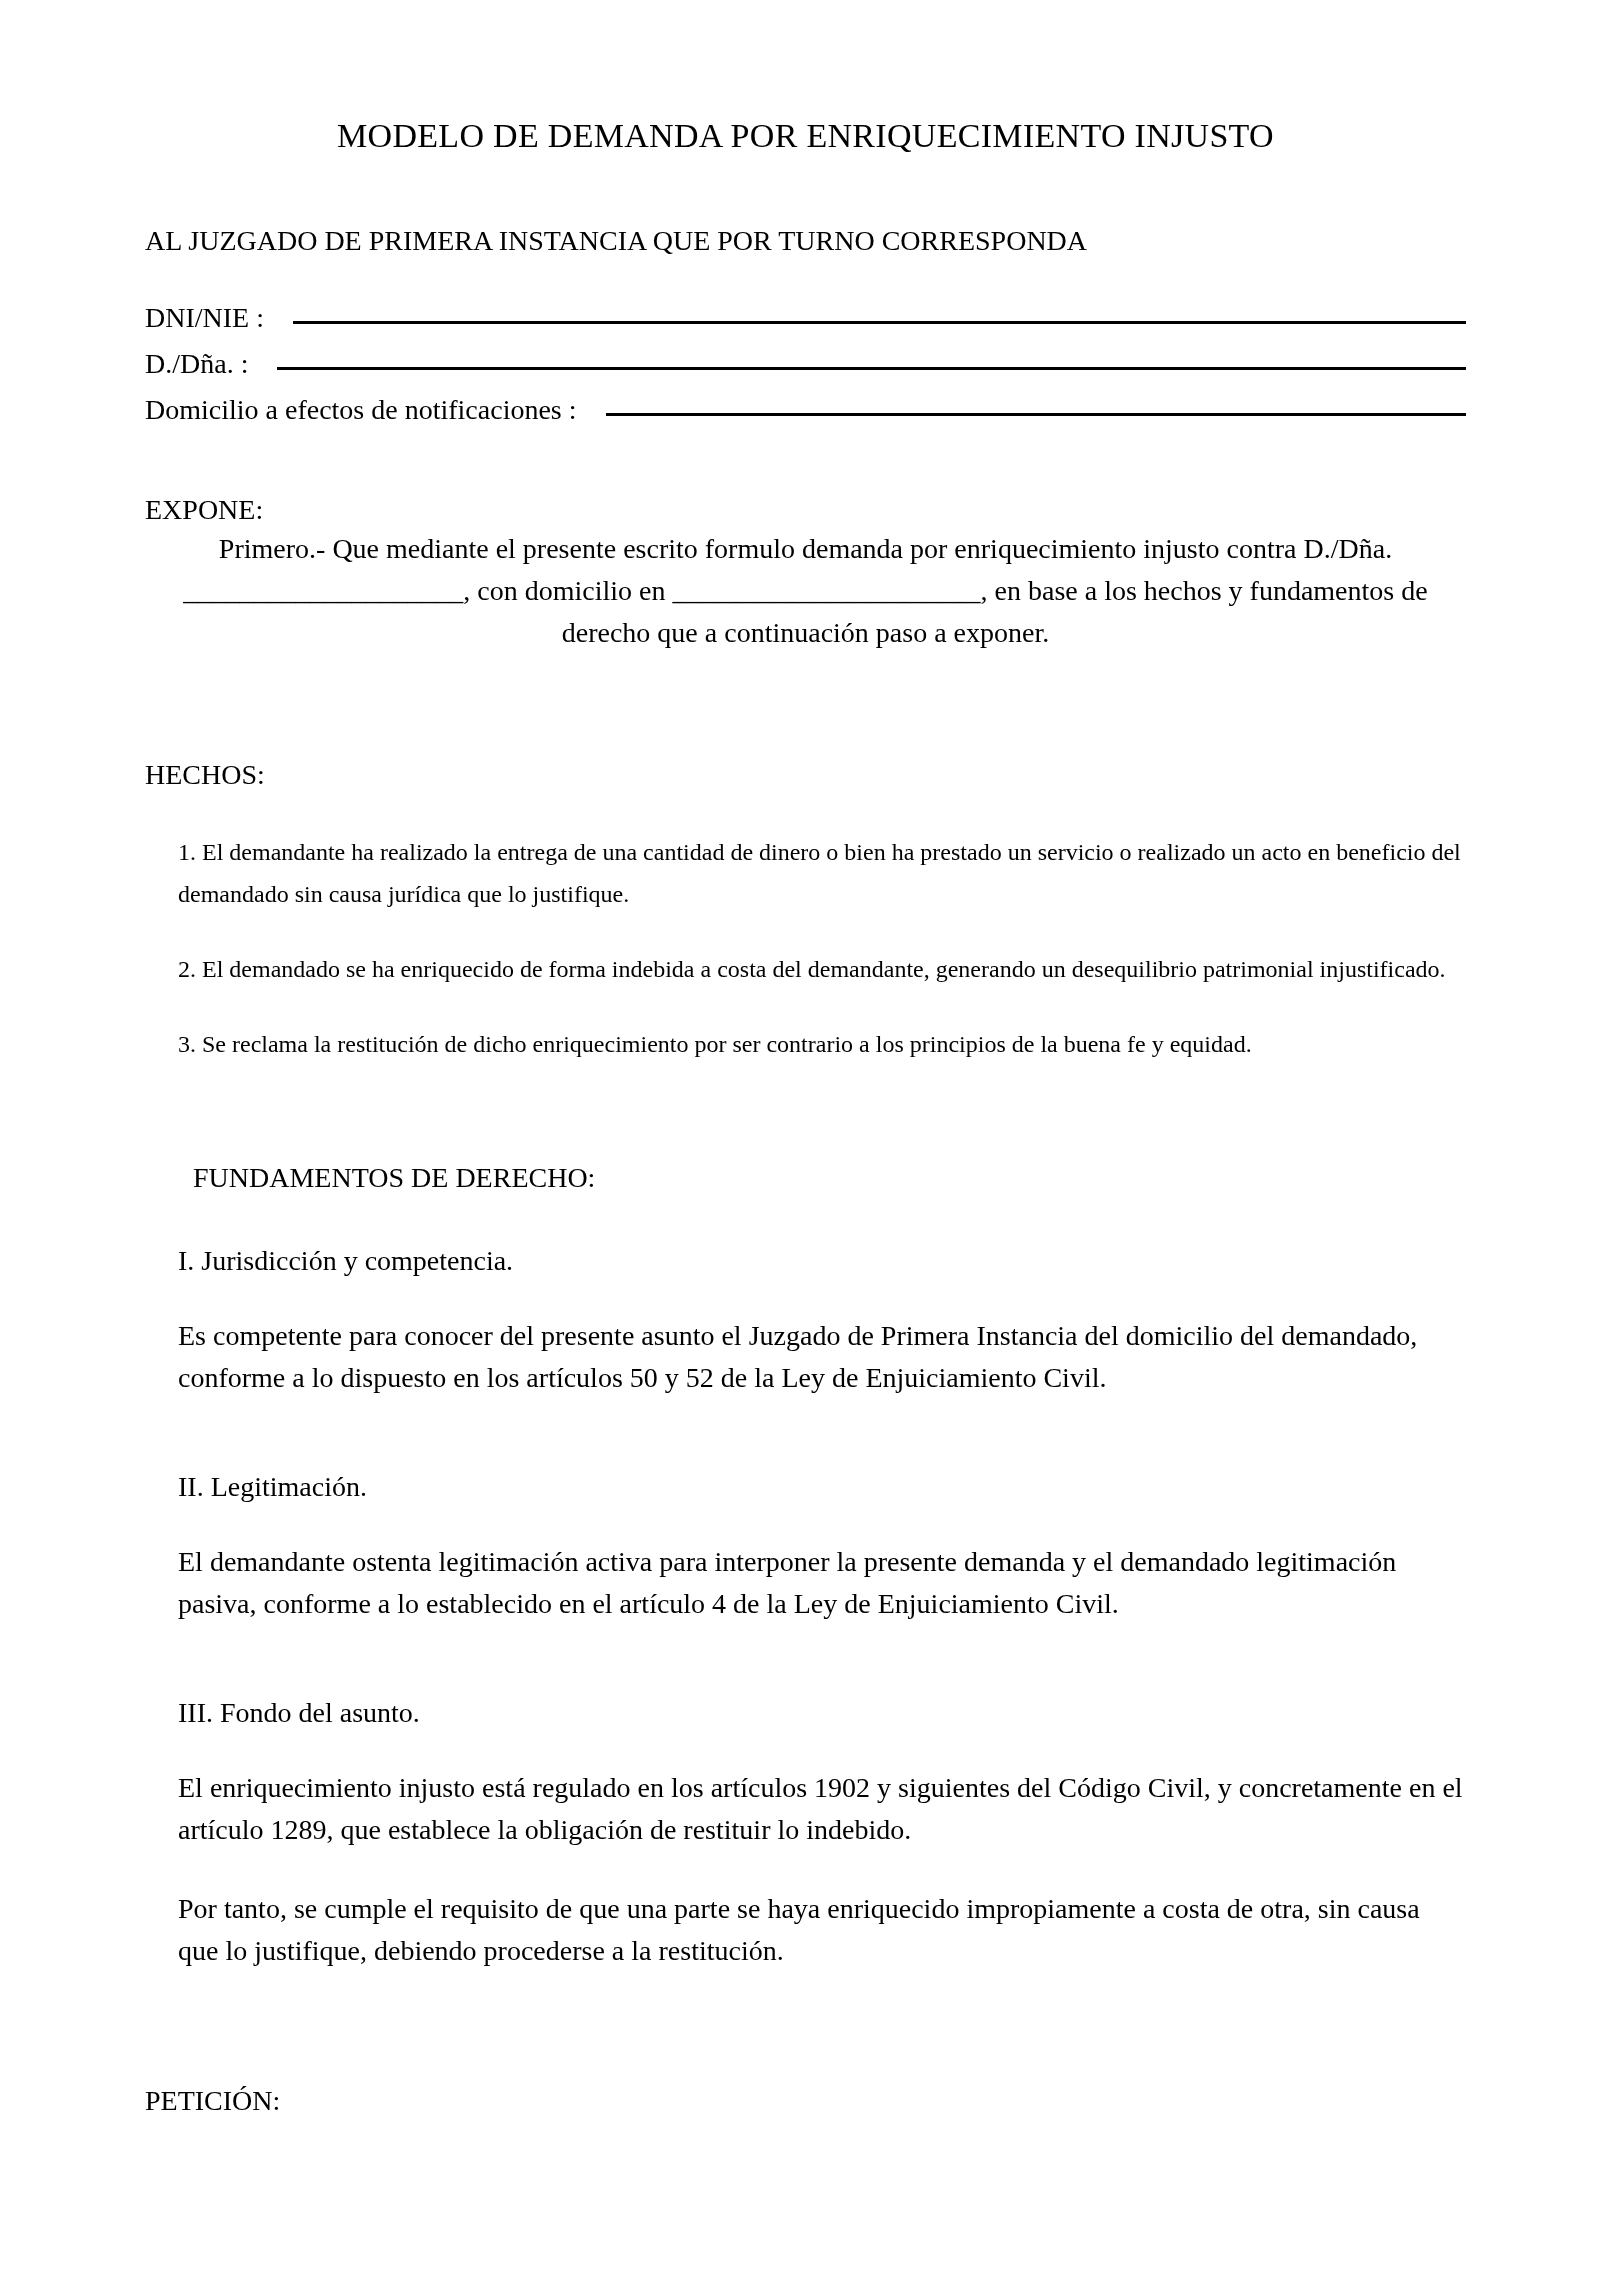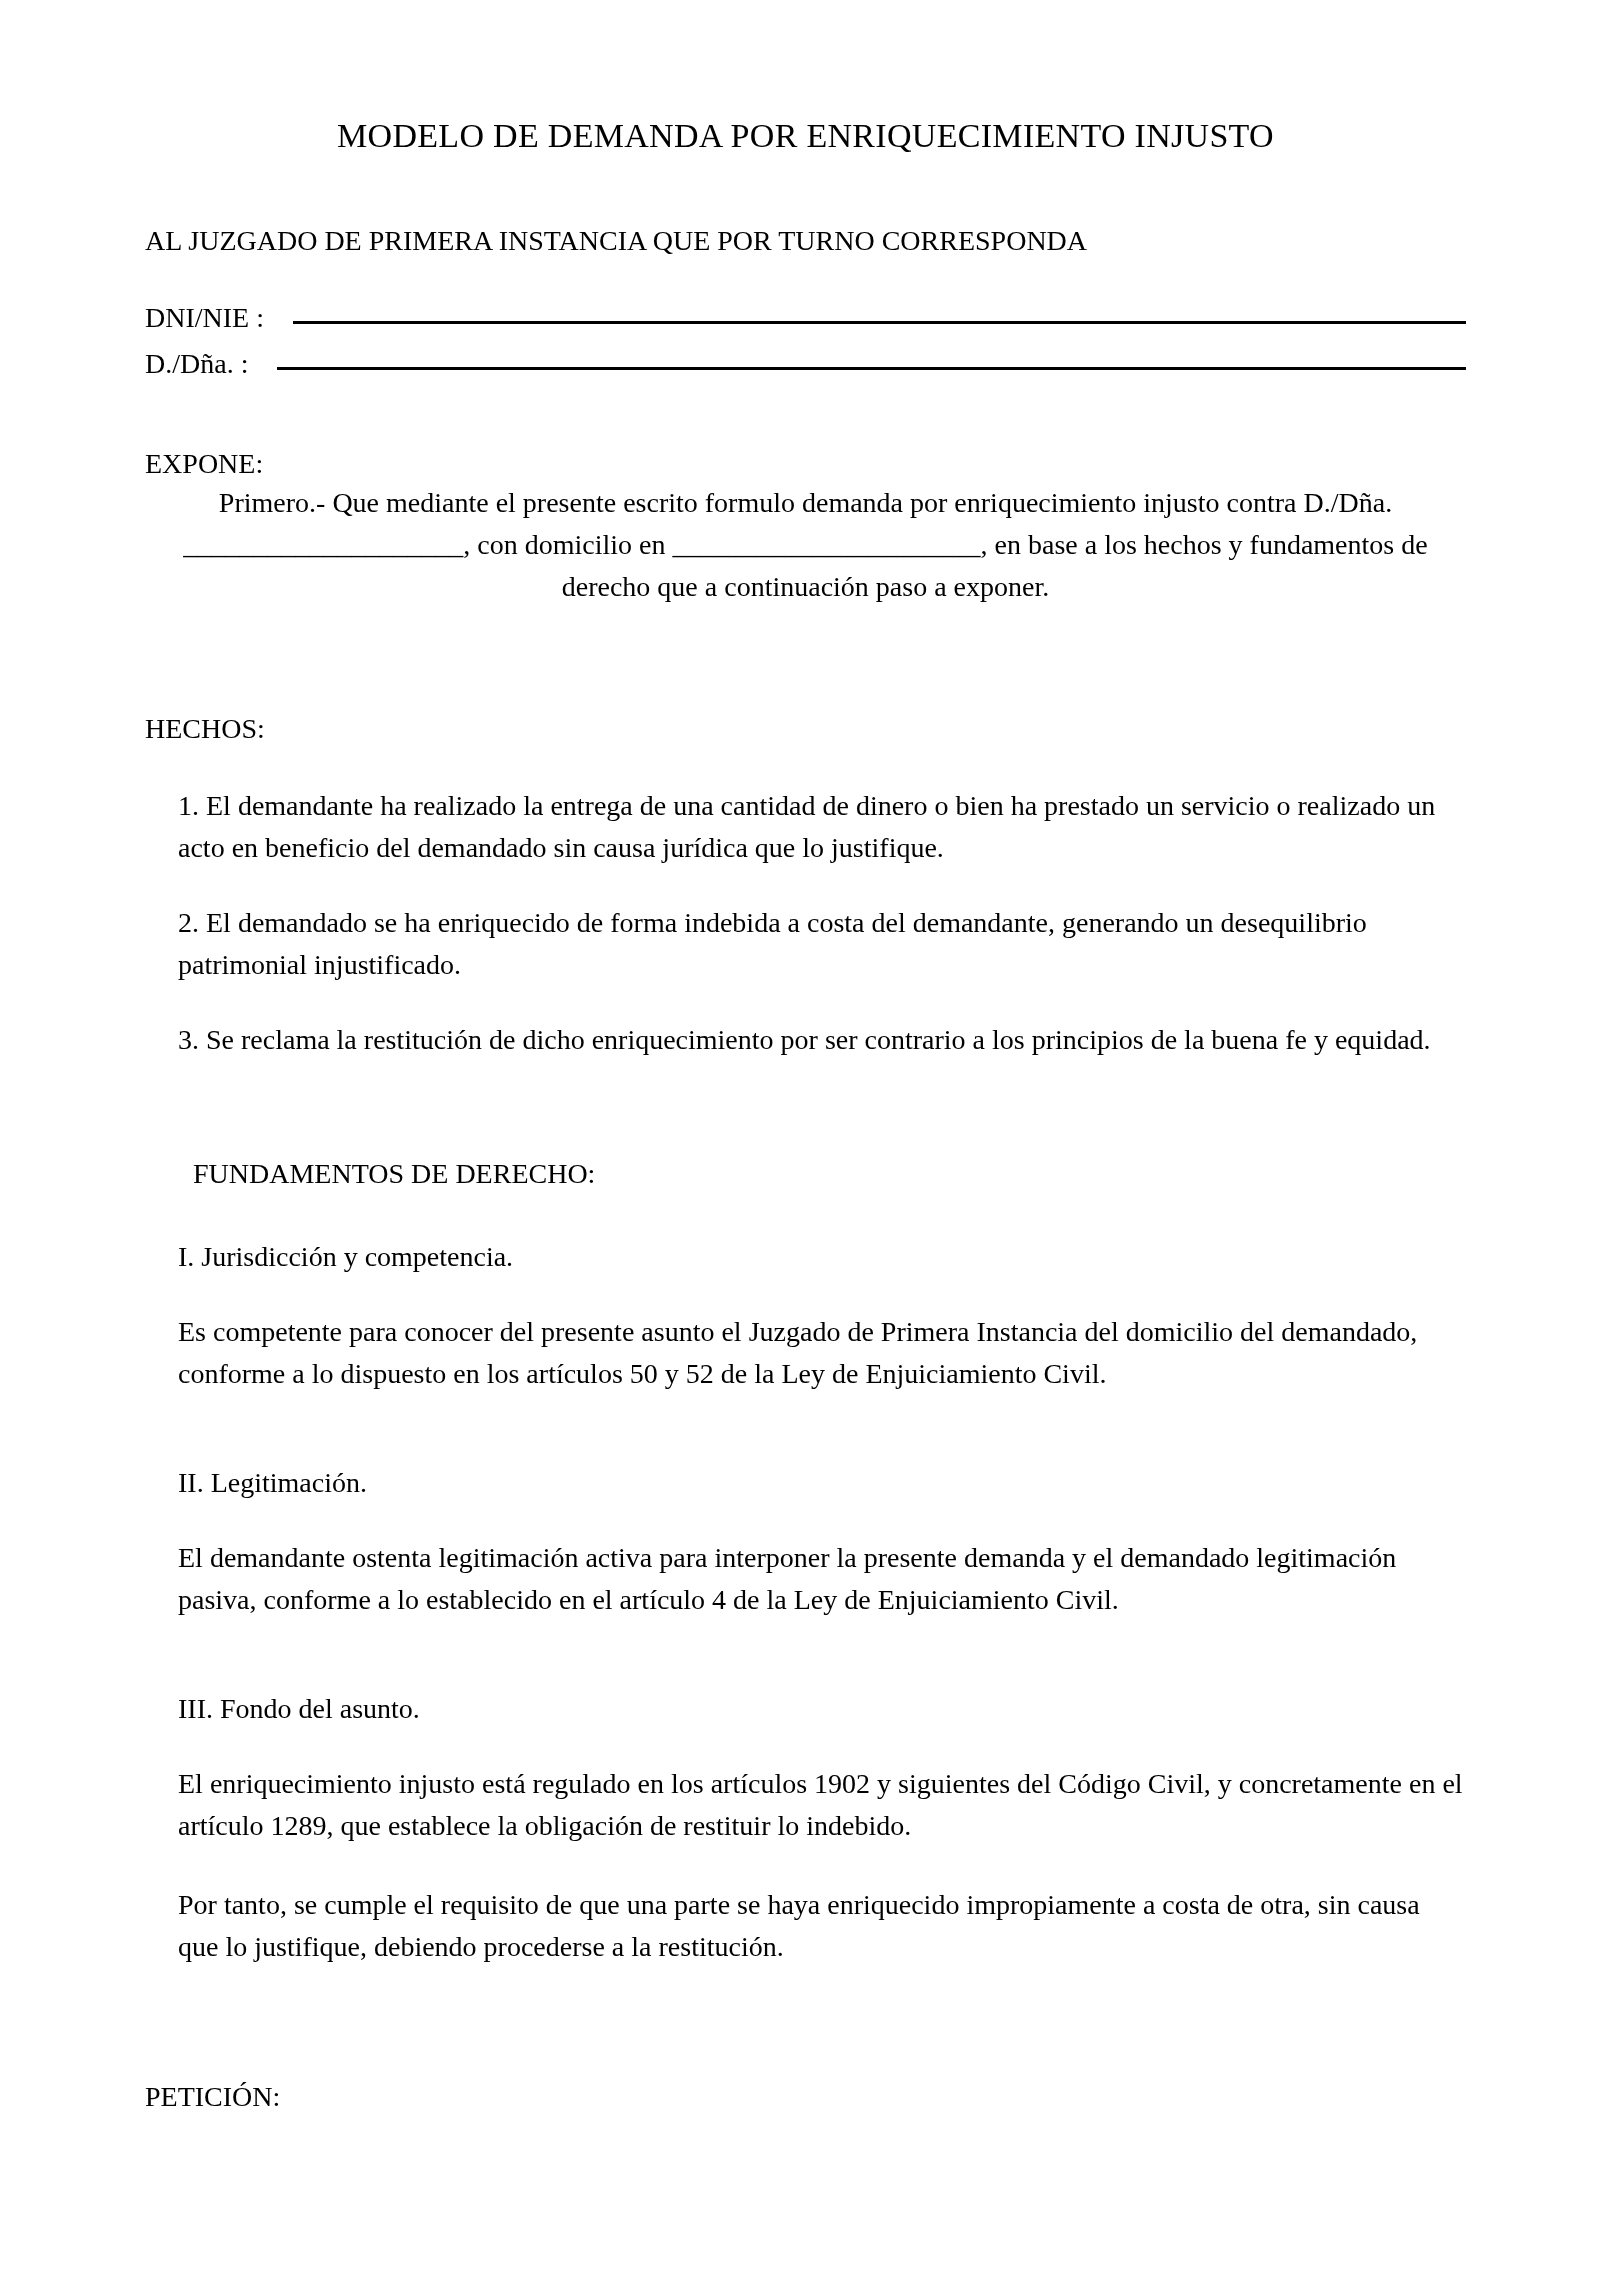--- a/index.html
+++ b/index.html
@@ -84,21 +84,21 @@
   
   p.para {
     font-size: 28px;
     line-height: 42px;
     margin: 0;
     text-align: center;
   }
   .p-primero { margin-top: 31px; }
 
   .item {
-    font-size: 28px;
+    font-size: 24px;
     line-height: 42px;
     margin: 16px 0 0 33px;
   }
   .item-gap     { margin-top: 33px; }
   .item-gap-lg  { margin-top: 37px; }
 
   .sub-heading {
     font-size: 28px;
     line-height: 42px;
     margin: 0 0 0 33px;
@@ -131,20 +131,25 @@
         <span class="rule-pad-2"></span>
         <span class="form-rule"></span>
       </div>
 
       <div class="form-row">
         <span class="form-label">D./Dña. :</span>
         <span class="rule-pad-1"></span>
         <span class="form-rule"></span>
       </div>
 
+      <div class="form-row">
+        <span class="form-label">Domicilio a efectos de notificaciones :</span>
+        <span class="rule-pad-3"></span>
+        <span class="form-rule"></span>
+      </div>
 
     </div>
 
     <div class="section-heading h-expone">EXPONE:</div>
 
     <p class="para p-primero">Primero.- Que mediante el presente escrito formulo demanda por enriquecimiento injusto contra D./Dña. ____________________, con domicilio en ______________________, en base a los hechos y fundamentos de derecho que a continuación paso a exponer.</p>
 
     <div class="section-heading h-hechos">HECHOS:</div>
 
     <p class="item item-gap-lg">1. El demandante ha realizado la entrega de una cantidad de dinero o bien ha prestado un servicio o realizado un acto en beneficio del demandado sin causa jurídica que lo justifique.</p>

